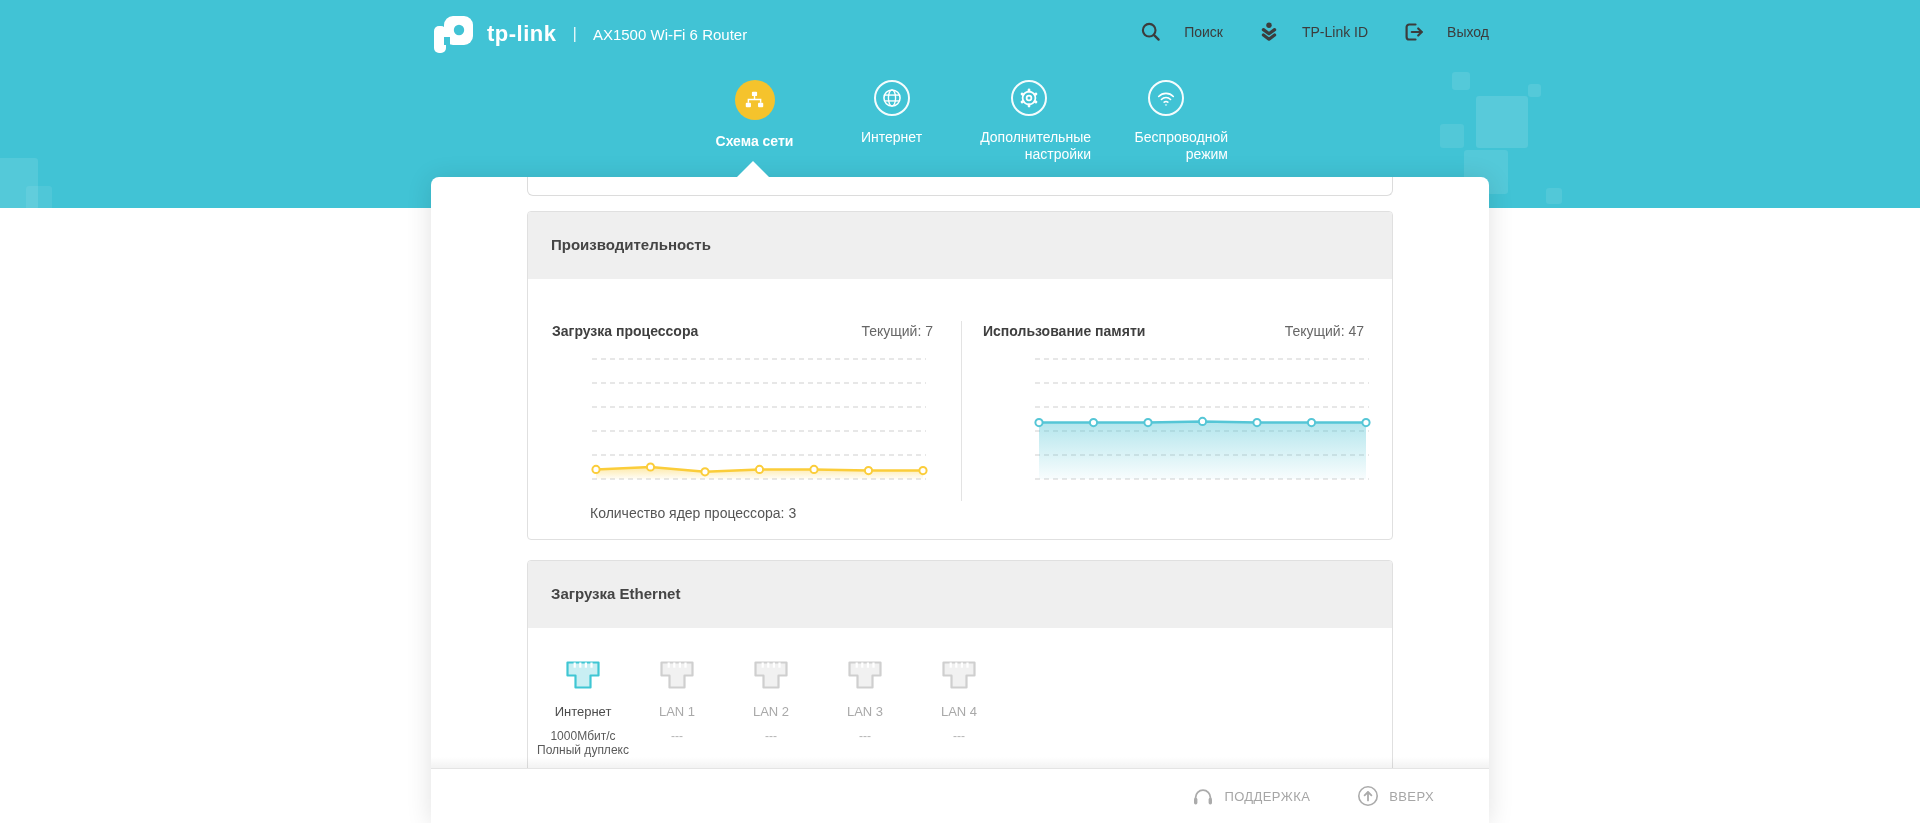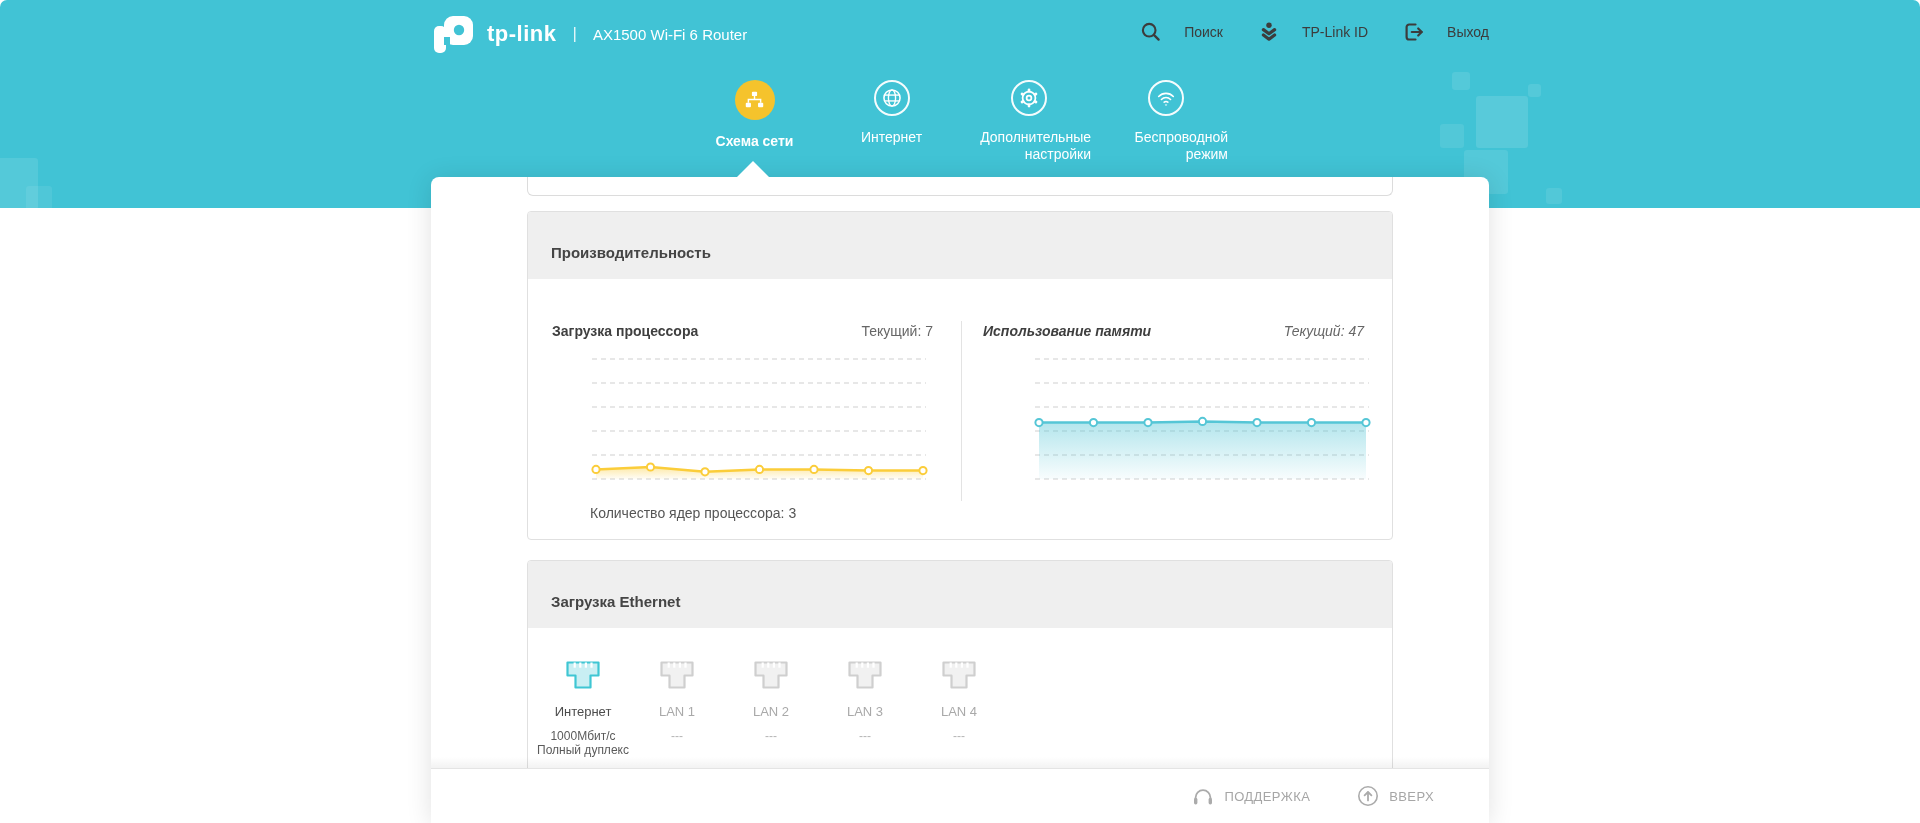--- a/index.html
+++ b/index.html
@@ -1,17 +1,17 @@
 <!DOCTYPE html>
 <html style="--teal: #41c3d5; --yellow: #f5c32c; --cpu-line: #fbcd3a; --memory-line: #55c6d6; --active-port: #3fc6d3;"><head>
 <meta charset="utf-8">
 <style>
   html,body{margin:0;padding:0;}
   body{font-family:"Liberation Sans","DejaVu Sans",sans-serif;background:#ffffff;}
-  .page{position:relative;width:1920px;height:823px;overflow:hidden;background:#ffffff;border-radius:7px;}
+  .page{position:relative;width:1920px;height:823px;overflow:hidden;background:#ffffff;}
 
   
   .hero{position:absolute;left:0;top:0;width:1920px;height:208px;background:var(--teal,#41c3d5);}
   .decor{position:absolute;background:rgba(255,255,255,.10);border-radius:3px;}
 
   .brand{position:absolute;left:431px;top:14px;display:flex;align-items:center;gap:12px;color:#fff;}
   .brand .logo-mark{display:block;}
   .brand .logo-word{font-size:22px;font-weight:bold;letter-spacing:.5px;margin-left:-2px;}
   .brand .sep{font-size:17px;font-weight:300;opacity:.85;padding:0 4px;}
   .brand .model{font-size:15px;}
@@ -33,27 +33,27 @@
   .card{position:absolute;left:431px;top:177px;width:1058px;height:646px;background:#fff;
     border-radius:8px 8px 0 0;box-shadow:0 2px 26px rgba(0,0,0,.12);box-sizing:border-box;
     padding:0 96px;}
   .pointer{position:absolute;top:-16px;left:306px;width:0;height:0;
     border-left:16px solid transparent;border-right:16px solid transparent;border-bottom:16px solid #fff;}
 
   .cutoff-box{height:18px;border:1px solid #dcdcdc;border-top:none;border-radius:0 0 6px 6px;
     margin-bottom:15px;}
 
   .panel{border:1px solid #e0e0e0;border-radius:4px;margin-bottom:20px;overflow:hidden;}
-  .panel-header{background:#efefef;height:67px;box-sizing:border-box;padding:32px 0 0 23px;}
+  .panel-header{background:#efefef;height:67px;box-sizing:border-box;padding:24px 0 0 23px;}
   .panel-title{margin:0;font-size:15px;font-weight:bold;color:#454545;}
 
   
   .charts{display:flex;min-height:232px;}
   .chart-half{width:434px;box-sizing:border-box;padding-top:44px;}
-  .chart-half.right{width:431px;font-style:italic;}
+  .chart-half.right{width:431px;}
   .chart-head{display:flex;justify-content:space-between;align-items:baseline;padding:0 28px 0 24px;}
   .chart-half.right .chart-head{padding-left:21px;}
   .chart-title{font-size:14px;font-weight:bold;color:#3f3f3f;}
   .chart-current{font-size:14px;color:#666;}
   .chart-svg{display:block;margin:14px 0 0 64px;overflow:visible;}
   .chart-half.right .chart-svg{margin-left:73px;}
   .gridline{stroke:#cfcfcf;stroke-width:1;stroke-dasharray:5,4;}
   .cores{margin:20px 0 18px 62px;font-size:14px;color:#555;}
   .vdivider{width:1px;background:#e3e3e3;margin:42px 0 38px;}
 

